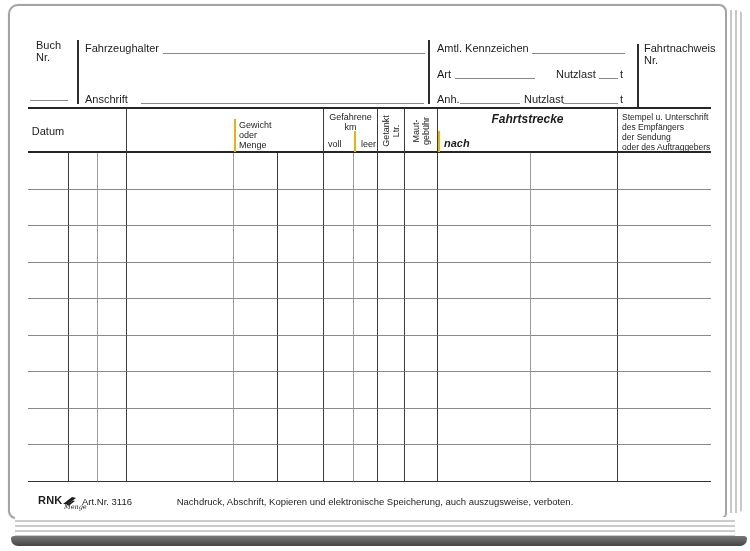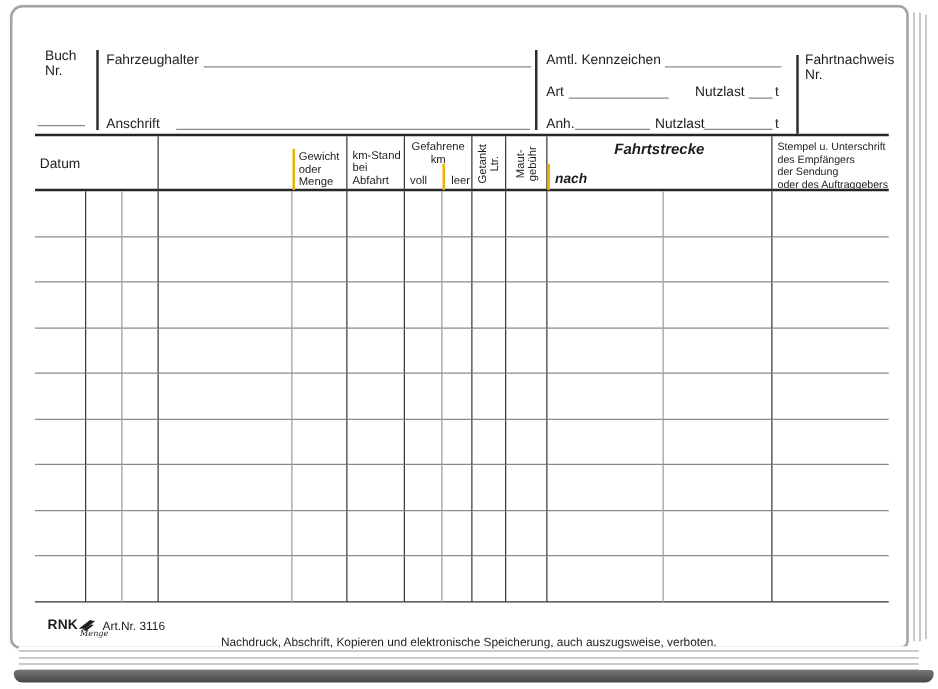--- a/index.html
+++ b/index.html
@@ -39,21 +39,21 @@
     grid-template-columns:40px 29px 29px 107px 44px 46px 30px 24px 27px 33px 93px 87px 94px;
     grid-auto-rows:36.5px;}
   .cell{box-sizing:border-box;border-bottom:1px solid #8a8a8a;}
   .c2,.c4,.c6,.c7,.c9,.c10,.c11,.c13{border-left:1.5px solid #3c3c3c;}
   .c3,.c5,.c8,.c12{border-left:1px solid #9c9c9c;}
   .tbody .cell:nth-last-child(-n+13){border-bottom:1.5px solid #333;}
   
   .brand{font-size:11px;font-weight:bold;letter-spacing:.2px;}
   .brand-sub{font-family:"DejaVu Serif",serif;font-style:italic;font-size:6.5px;}
   .artnr{font-size:9.5px;}
-  .notice{font-size:9.5px;text-align:center;margin-top:13px;}
+  .notice{font-size:9.5px;text-align:center;}
 </style>
 </head>
 <body>
 
 <div class="abs sheet"></div>
 <div class="abs right-stack"></div>
 <div class="abs bottom-stack"></div>
 <div class="abs bottom-band"></div>
 
 <div class="abs lbl" style="left:36px;top:39px;">Buch</div>
@@ -93,25 +93,20 @@
 
   <div class="bl-d" style="grid-column:4/6;">
     <div class="subrow" style="height:33px;grid-template-columns:107px 43px;">
       <div></div>
       <div class="subcell bl-l small" style="align-items:flex-start;padding:1px 0 0 3px;">Gewicht
 oder
 Menge</div>
     </div>
   </div>
 
-  <div class="bl-d" style="grid-column:6;display:flex;align-items:flex-end;">
-    <div class="small" style="padding:0 0 3px 4px;">km-Stand
-bei
-Abfahrt</div>
-  </div>
 
   <div class="bl-d" style="grid-column:7/9;">
     <div class="small" style="text-align:center;margin-top:3px;">Gefahrene
 km</div>
     <div class="subrow" style="height:21px;grid-template-columns:30px 23px;">
       <div class="subcell" style="padding-left:4px;">voll</div>
       <div class="subcell bl-l" style="padding-left:5px;">leer</div>
     </div>
   </div>
 

